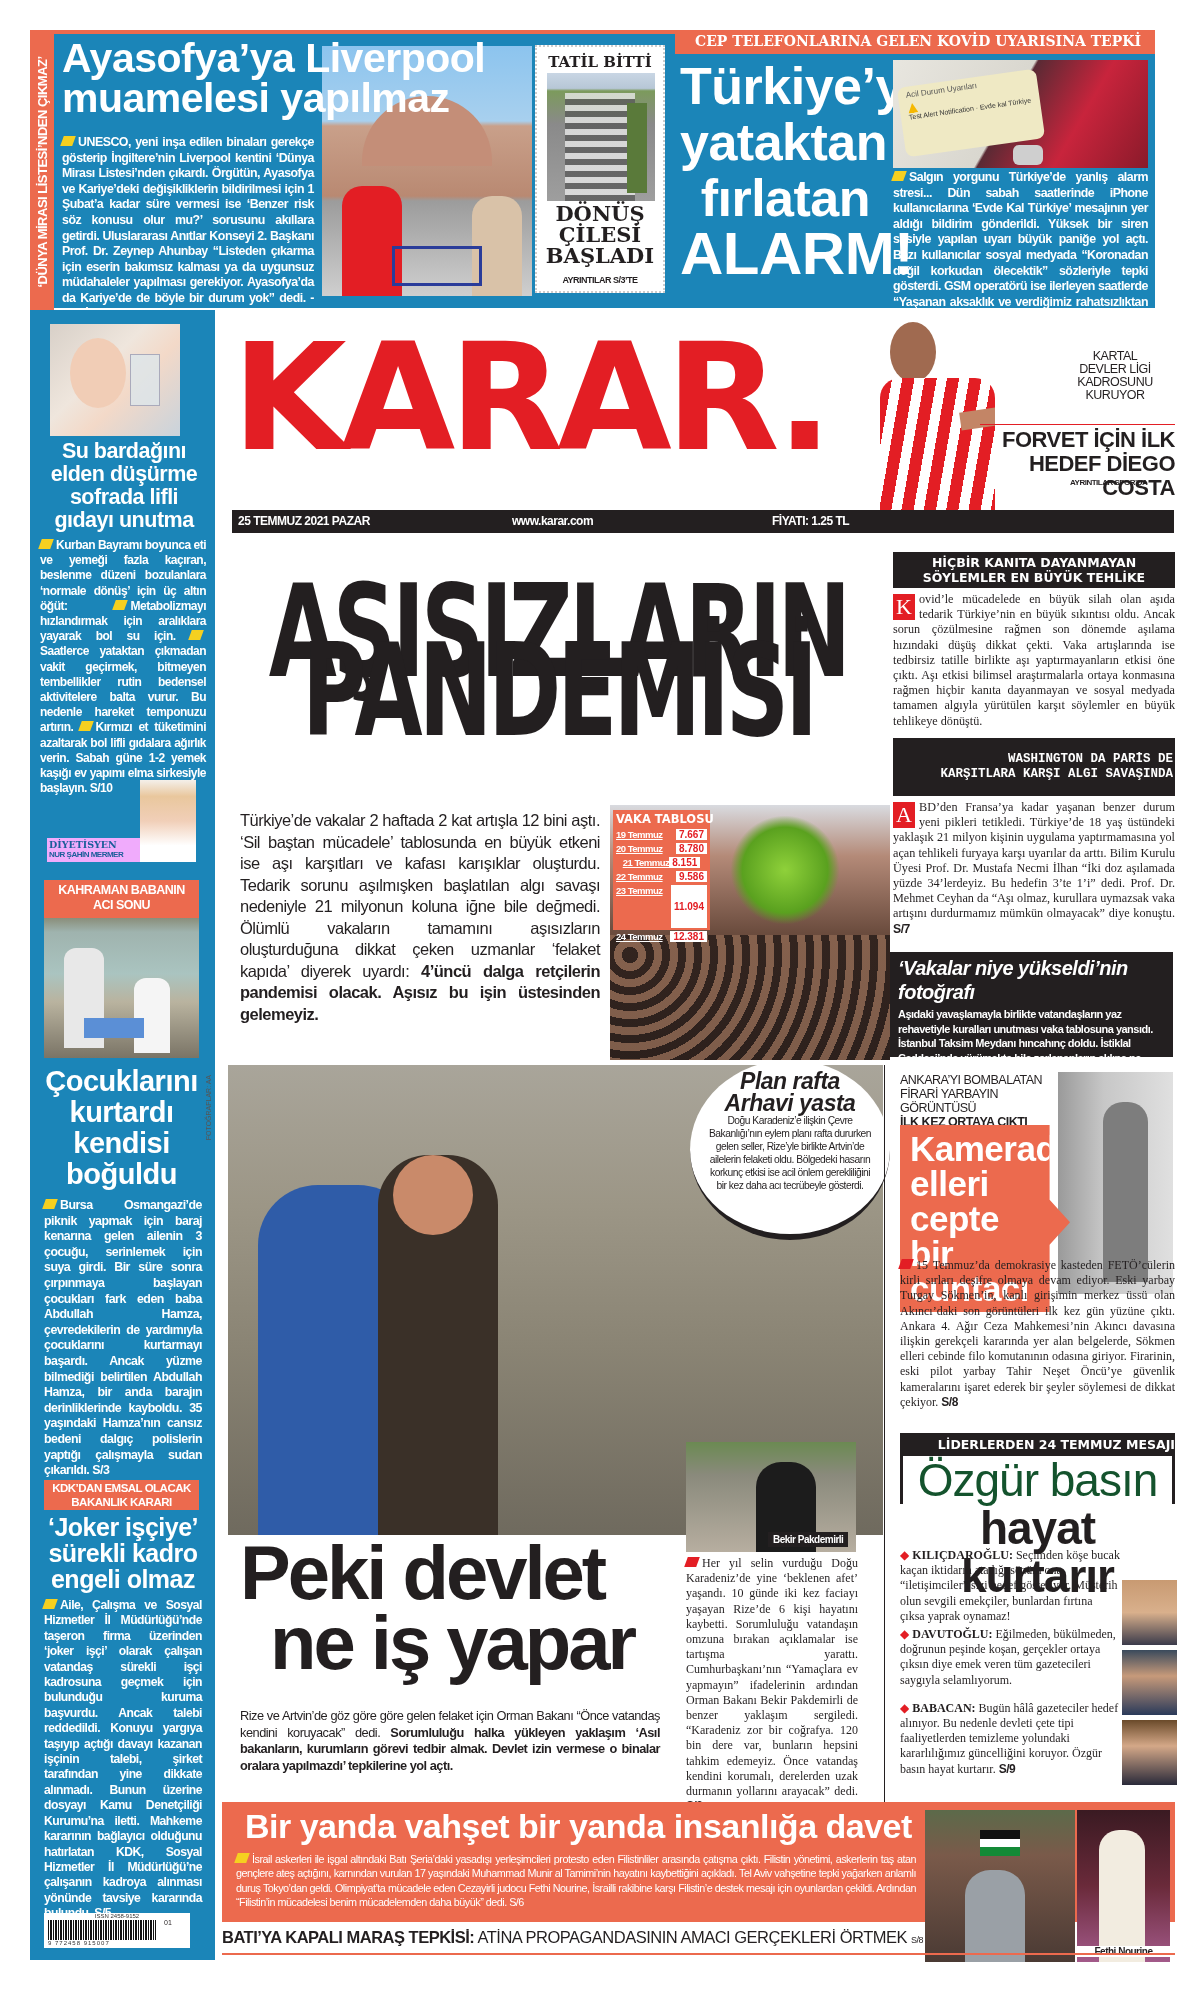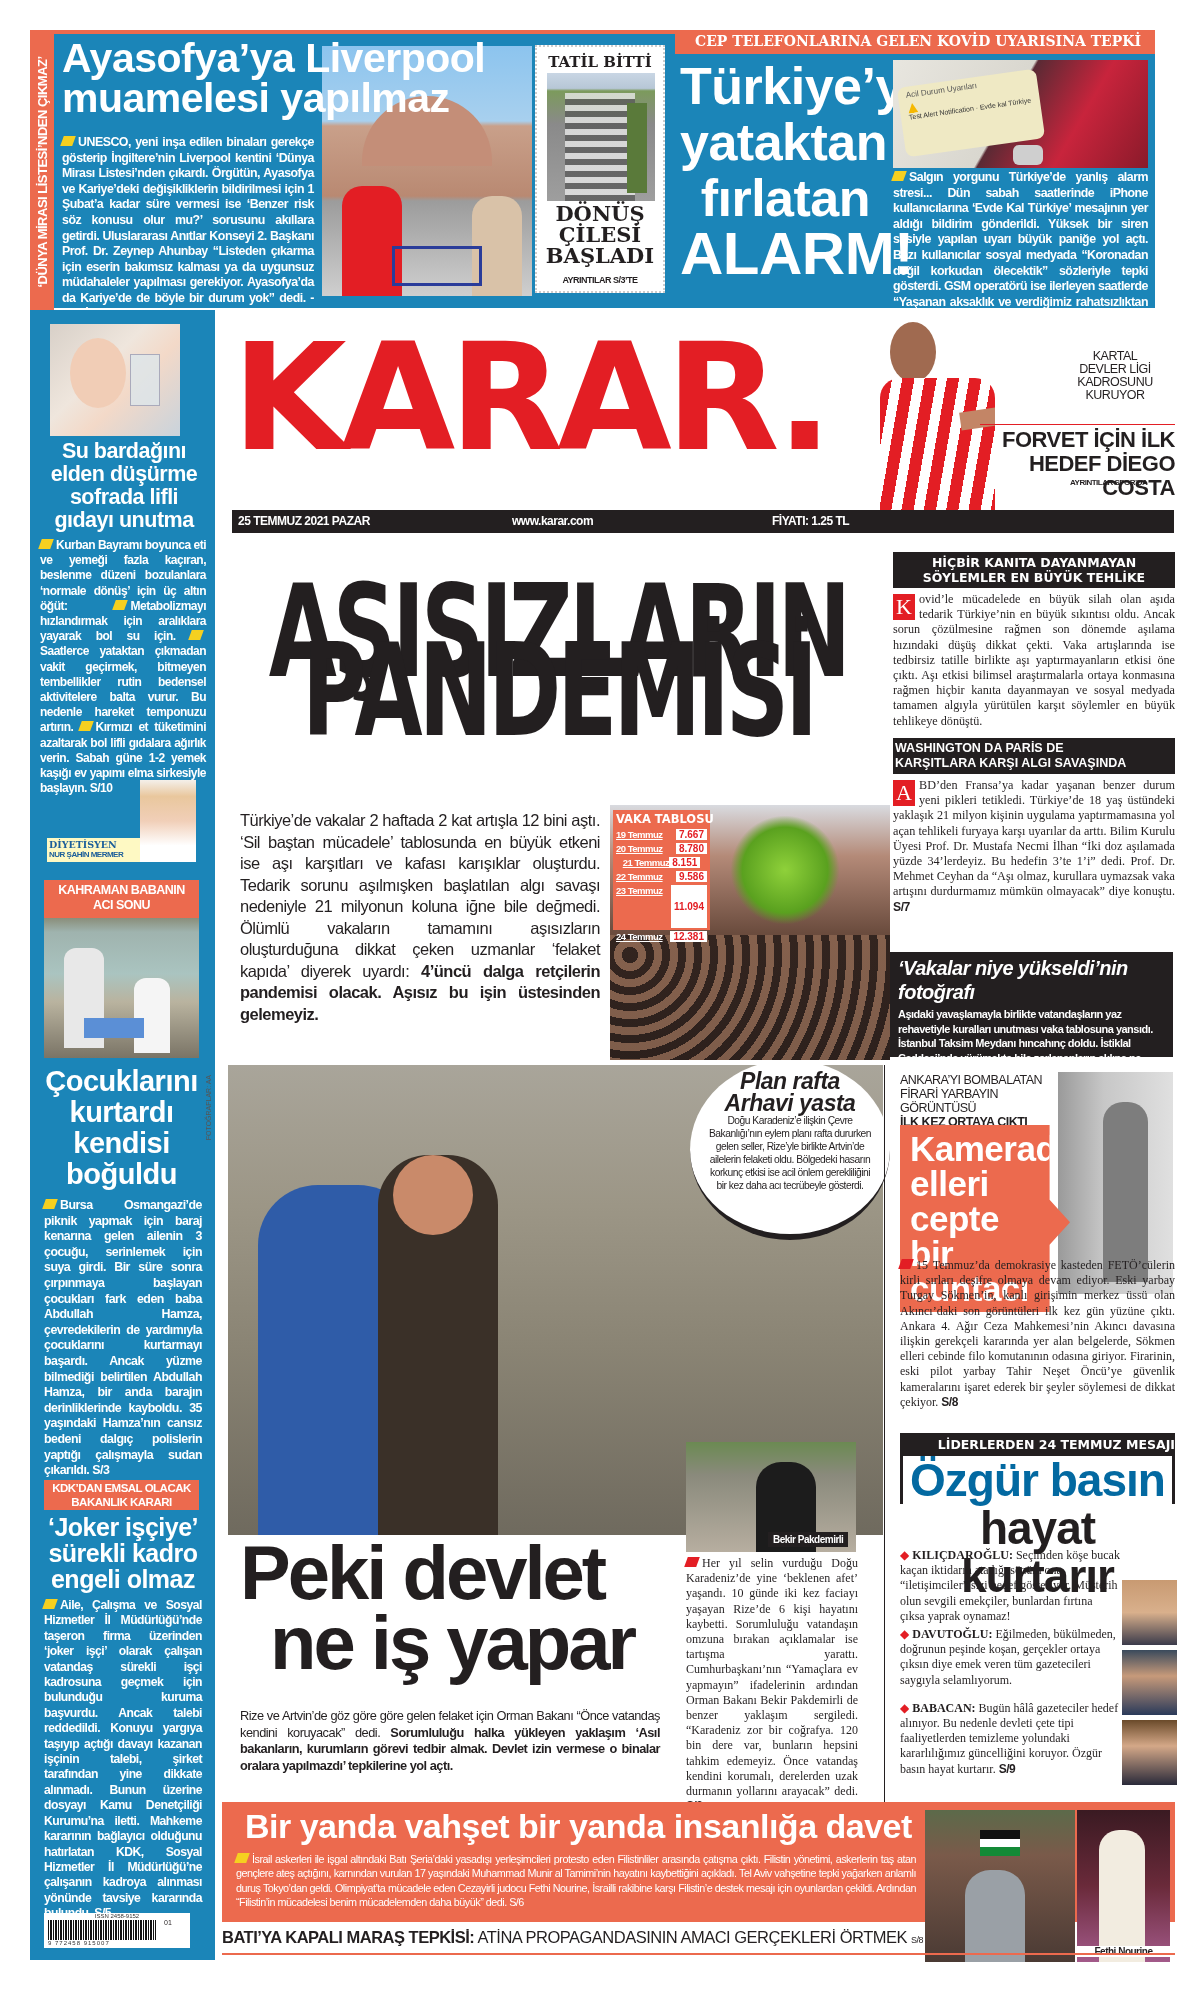--- a/index.html
+++ b/index.html
@@ -88,21 +88,21 @@
   </div>
   <div class="abs cond white" style="left:4px;top:122px;width:168px;text-align:center;font-weight:700;font-size:21.5px;line-height:23px;">Su bardağını elden düşürme sofrada lifli gıdayı unutma</div>
   <div class="abs cond white just" style="left:4px;top:220px;width:166px;font-size:12px;line-height:15.2px;font-weight:700;">
     <span class="bullet"></span><span>Kurban Bayramı boyunca eti ve yemeği fazla kaçıran, beslenme düzeni bozulanlara ‘normale dönüş’ için üç altın öğüt:</span>
     <span class="bullet"></span><span>Metabolizmayı hızlandırmak için aralıklara yayarak bol su için.</span>
     <span class="bullet"></span><span>Saatlerce yataktan çıkmadan vakit geçirmek, bitmeyen tembellikler rutin bedensel aktivitelere balta vurur. Bu nedenle hareket temponuzu artırın.</span>
     <span class="bullet"></span><span style="display:inline;">Kırmızı et tüketimini azaltarak bol lifli gıdalara ağırlık verin. Sabah güne 1-2 yemek kaşığı ev yapımı elma sirkesiyle başlayın. S/10</span>
   </div>
 </div>
 <div class="abs" style="left:140px;top:780px;width:56px;height:82px;background:linear-gradient(180deg,#f4f0ea 0%,#e9c79d 20%,#f1cfb8 50%,#ffffff 80%);"></div>
-<div class="abs" style="left:47px;top:838px;width:93px;height:24px;background:#fef9c3;">
+<div class="abs" style="left:47px;top:838px;width:93px;height:24px;background:#f0abfc;">
   <div style="font-family:'DejaVu Serif',serif;font-weight:900;font-size:9.5px;color:#1b5e9a;padding:1px 2px 0;">DİYETİSYEN</div>
   <div class="cond" style="font-weight:700;font-size:8px;color:#1b5e9a;padding:0 2px;">NUR ŞAHİN MERMER</div>
 </div>
 
 <div class="abs" style="left:44px;top:880px;width:155px;height:600px;">
   <div class="abs orange cond white" style="left:0;top:0;width:155px;height:38px;padding:3px 14px 0;text-align:center;font-weight:700;font-size:12.5px;line-height:15px;">KAHRAMAN BABANIN ACI SONU</div>
   <div class="abs photo" style="left:0;top:38px;width:155px;height:140px;background:linear-gradient(180deg,#8a8e7a 0%,#9fb3ae 10%,#aac4c0 40%,#b9b39f 60%,#7a7466 100%);">
     <div class="abs" style="left:20px;top:30px;width:40px;height:100px;background:#e8e8e8;border-radius:12px 12px 0 0;"></div>
     <div class="abs" style="left:90px;top:60px;width:36px;height:75px;background:#f5f5f5;border-radius:12px 12px 0 0;"></div>
     <div class="abs" style="left:40px;top:100px;width:60px;height:20px;background:#5b8fd6;"></div>
@@ -200,21 +200,21 @@
 <div class="abs" style="left:893px;top:552px;width:282px;">
   <div class="dark white" style="text-align:center;font-family:'DejaVu Sans',sans-serif;font-weight:900;font-size:12.5px;line-height:15px;padding:3px 2px;">
     <div>HİÇBİR KANITA DAYANMAYAN</div>
     <div>SÖYLEMLER EN BÜYÜK TEHLİKE</div>
   </div>
   <div class="serif just" style="font-size:12.2px;line-height:15.2px;margin-top:4px;">
     <span style="float:left;background:#e31e24;color:#fff;font-size:22px;line-height:26px;width:22px;text-align:center;margin:2px 4px 0 0;">K</span><span>ovid’le mücadelede en büyük silah olan aşıda tedarik Türkiye’nin en büyük sıkıntısı oldu. Ancak sorun çözülmesine rağmen son dönemde aşılama hızındaki düşüş dikkat çekti. Vaka artışlarında ise tedbirsiz tatille birlikte aşı yaptırmayanların etkisi öne çıktı. Aşı etkisi bilimsel araştırmalarla ortaya konmasına rağmen hiçbir kanıta dayanmayan ve sosyal medyada tamamen algıyla yürütülen karşıt söylemler en büyük tehlikeye dönüştü.</span>
   </div>
 </div>
 <div class="abs" style="left:893px;top:738px;width:282px;">
-  <div class="dark white" style="text-align:left;font-family:Liberation Sans, sans-serif;font-weight:900;font-size:12.5px;line-height:15px;padding:3px 2px;">
+  <div class="dark white" style="text-align:right;font-family:Liberation Mono, monospace;font-weight:900;font-size:12.5px;line-height:15px;padding:14px 2px;">
     <div>WASHINGTON DA PARİS DE</div>
     <div>KARŞITLARA KARŞI ALGI SAVAŞINDA</div>
   </div>
   <div class="serif just" style="font-size:12.2px;line-height:15.2px;margin-top:4px;padding-left:0;">
     <span style="float:left;background:#e31e24;color:#fff;font-size:22px;line-height:26px;width:22px;text-align:center;margin:2px 4px 0 0;">A</span><span>BD’den Fransa’ya kadar yaşanan benzer durum yeni pikleri tetikledi. Türkiye’de 18 yaş üstündeki yaklaşık 21 milyon kişinin uygulama yaptırmamasına yol açan tehlikeli furyaya karşı uyarılar da arttı. Bilim Kurulu Üyesi Prof. Dr. Mustafa Necmi İlhan “İki doz aşılamada yüzde 34’lerdeyiz. Bu hedefin 3’te 1’i” dedi. Prof. Dr. Mehmet Ceyhan da “Aşı olmaz, kurullara uymazsak vaka artışını durdurmamız mümkün olmayacak” diye konuştu.</span>
     <b class="cond">S/7</b>
   </div>
 </div>
 
 <div class="abs photo" style="left:228px;top:1065px;width:655px;height:470px;background:linear-gradient(180deg,#a9a59a 0%,#9c9686 30%,#8a8474 60%,#6f6a5e 100%);">
@@ -257,21 +257,21 @@
   <div class="abs" style="left:45px;top:30px;width:45px;height:180px;background:#7d7d7d;border-radius:20px 20px 0 0;"></div>
 </div>
 <div class="abs orange cond white" style="left:900px;top:1125px;width:170px;padding:6px 10px;font-weight:700;font-size:35px;line-height:35px;clip-path:polygon(0 0,88% 0,88% 40%,100% 52%,88% 64%,88% 100%,0 100%);padding-right:30px;">Kamerada elleri cepte bir cuntacı</div>
 <div class="abs serif just" style="left:900px;top:1258px;width:275px;font-size:12px;line-height:15.2px;">
   <span class="bullet red"></span><span>15 Temmuz’da demokrasiye kasteden FETÖ’cülerin kirli sırları deşifre olmaya devam ediyor. Eski yarbay Turgay Sökmen’in, kanlı girişimin merkez üssü olan Akıncı’daki son görüntüleri ilk kez gün yüzüne çıktı. Ankara 4. Ağır Ceza Mahkemesi’nin Akıncı davasına ilişkin gerekçeli kararında yer alan belgelerde, Sökmen elleri cebinde filo komutanının odasına giriyor. Firarinin, eski pilot yarbay Tahir Neşet Öncü’ye güvenlik kameralarını işaret ederek bir şeyler söylemesi de dikkat çekiyor.</span>
   <b class="cond">S/8</b>
 </div>
 
 <div class="abs" style="left:900px;top:1433px;width:275px;">
   <div class="dark white" style="text-align:right;font-family:'DejaVu Sans',sans-serif;font-weight:900;font-size:12.5px;padding:4px 0;">LİDERLERDEN 24 TEMMUZ MESAJI</div>
-  <div class="cond" style="border-left:3px solid #231f20;border-right:3px solid #231f20;border-bottom:0;text-align:center;font-weight:700;font-size:46px;line-height:48px;color:#0369a1;letter-spacing:-1px;">
+  <div class="cond" style="border-left:3px solid #231f20;border-right:3px solid #231f20;border-bottom:0;text-align:center;font-weight:400;font-size:46px;line-height:48px;color:#14532d;letter-spacing:-1px;">
     <div>Özgür basın</div>
   </div>
   <div class="cond" style="text-align:center;font-weight:700;font-size:46px;line-height:48px;color:#231f20;letter-spacing:-1px;">hayat kurtarır</div>
 </div>
 <div class="abs serif" style="left:900px;top:1548px;width:220px;font-size:12px;line-height:15.2px;">
   <div style="margin-bottom:3px;"><span style="color:#e31e24;">◆</span> <b>KILIÇDAROĞLU:</b> <span>Seçimden köşe bucak kaçan iktidarın atadığı sözüm ona “iletişimciler” sizi hedef gösteriyor. Müsterih olun sevgili emekçiler, bunlardan fırtına çıksa yaprak oynamaz!</span></div>
   <div style="margin-bottom:13px;"><span style="color:#e31e24;">◆</span> <b>DAVUTOĞLU:</b> <span>Eğilmeden, bükülmeden, doğrunun peşinde koşan, gerçekler ortaya çıksın diye emek veren tüm gazetecileri saygıyla selamlıyorum.</span></div>
   <div><span style="color:#e31e24;">◆</span> <b>BABACAN:</b> <span>Bugün hâlâ gazeteciler hedef alınıyor. Bu nedenle devleti çete tipi faaliyetlerden temizleme yolundaki kararlılığımız güncelliğini koruyor. Özgür basın hayat kurtarır.</span> <b class="cond">S/9</b></div>
 </div>
 <div class="abs" style="left:1122px;top:1580px;width:55px;height:65px;background:linear-gradient(180deg,#c89a72 0%,#d9b08c 50%,#3b3b4b 100%);"></div>

